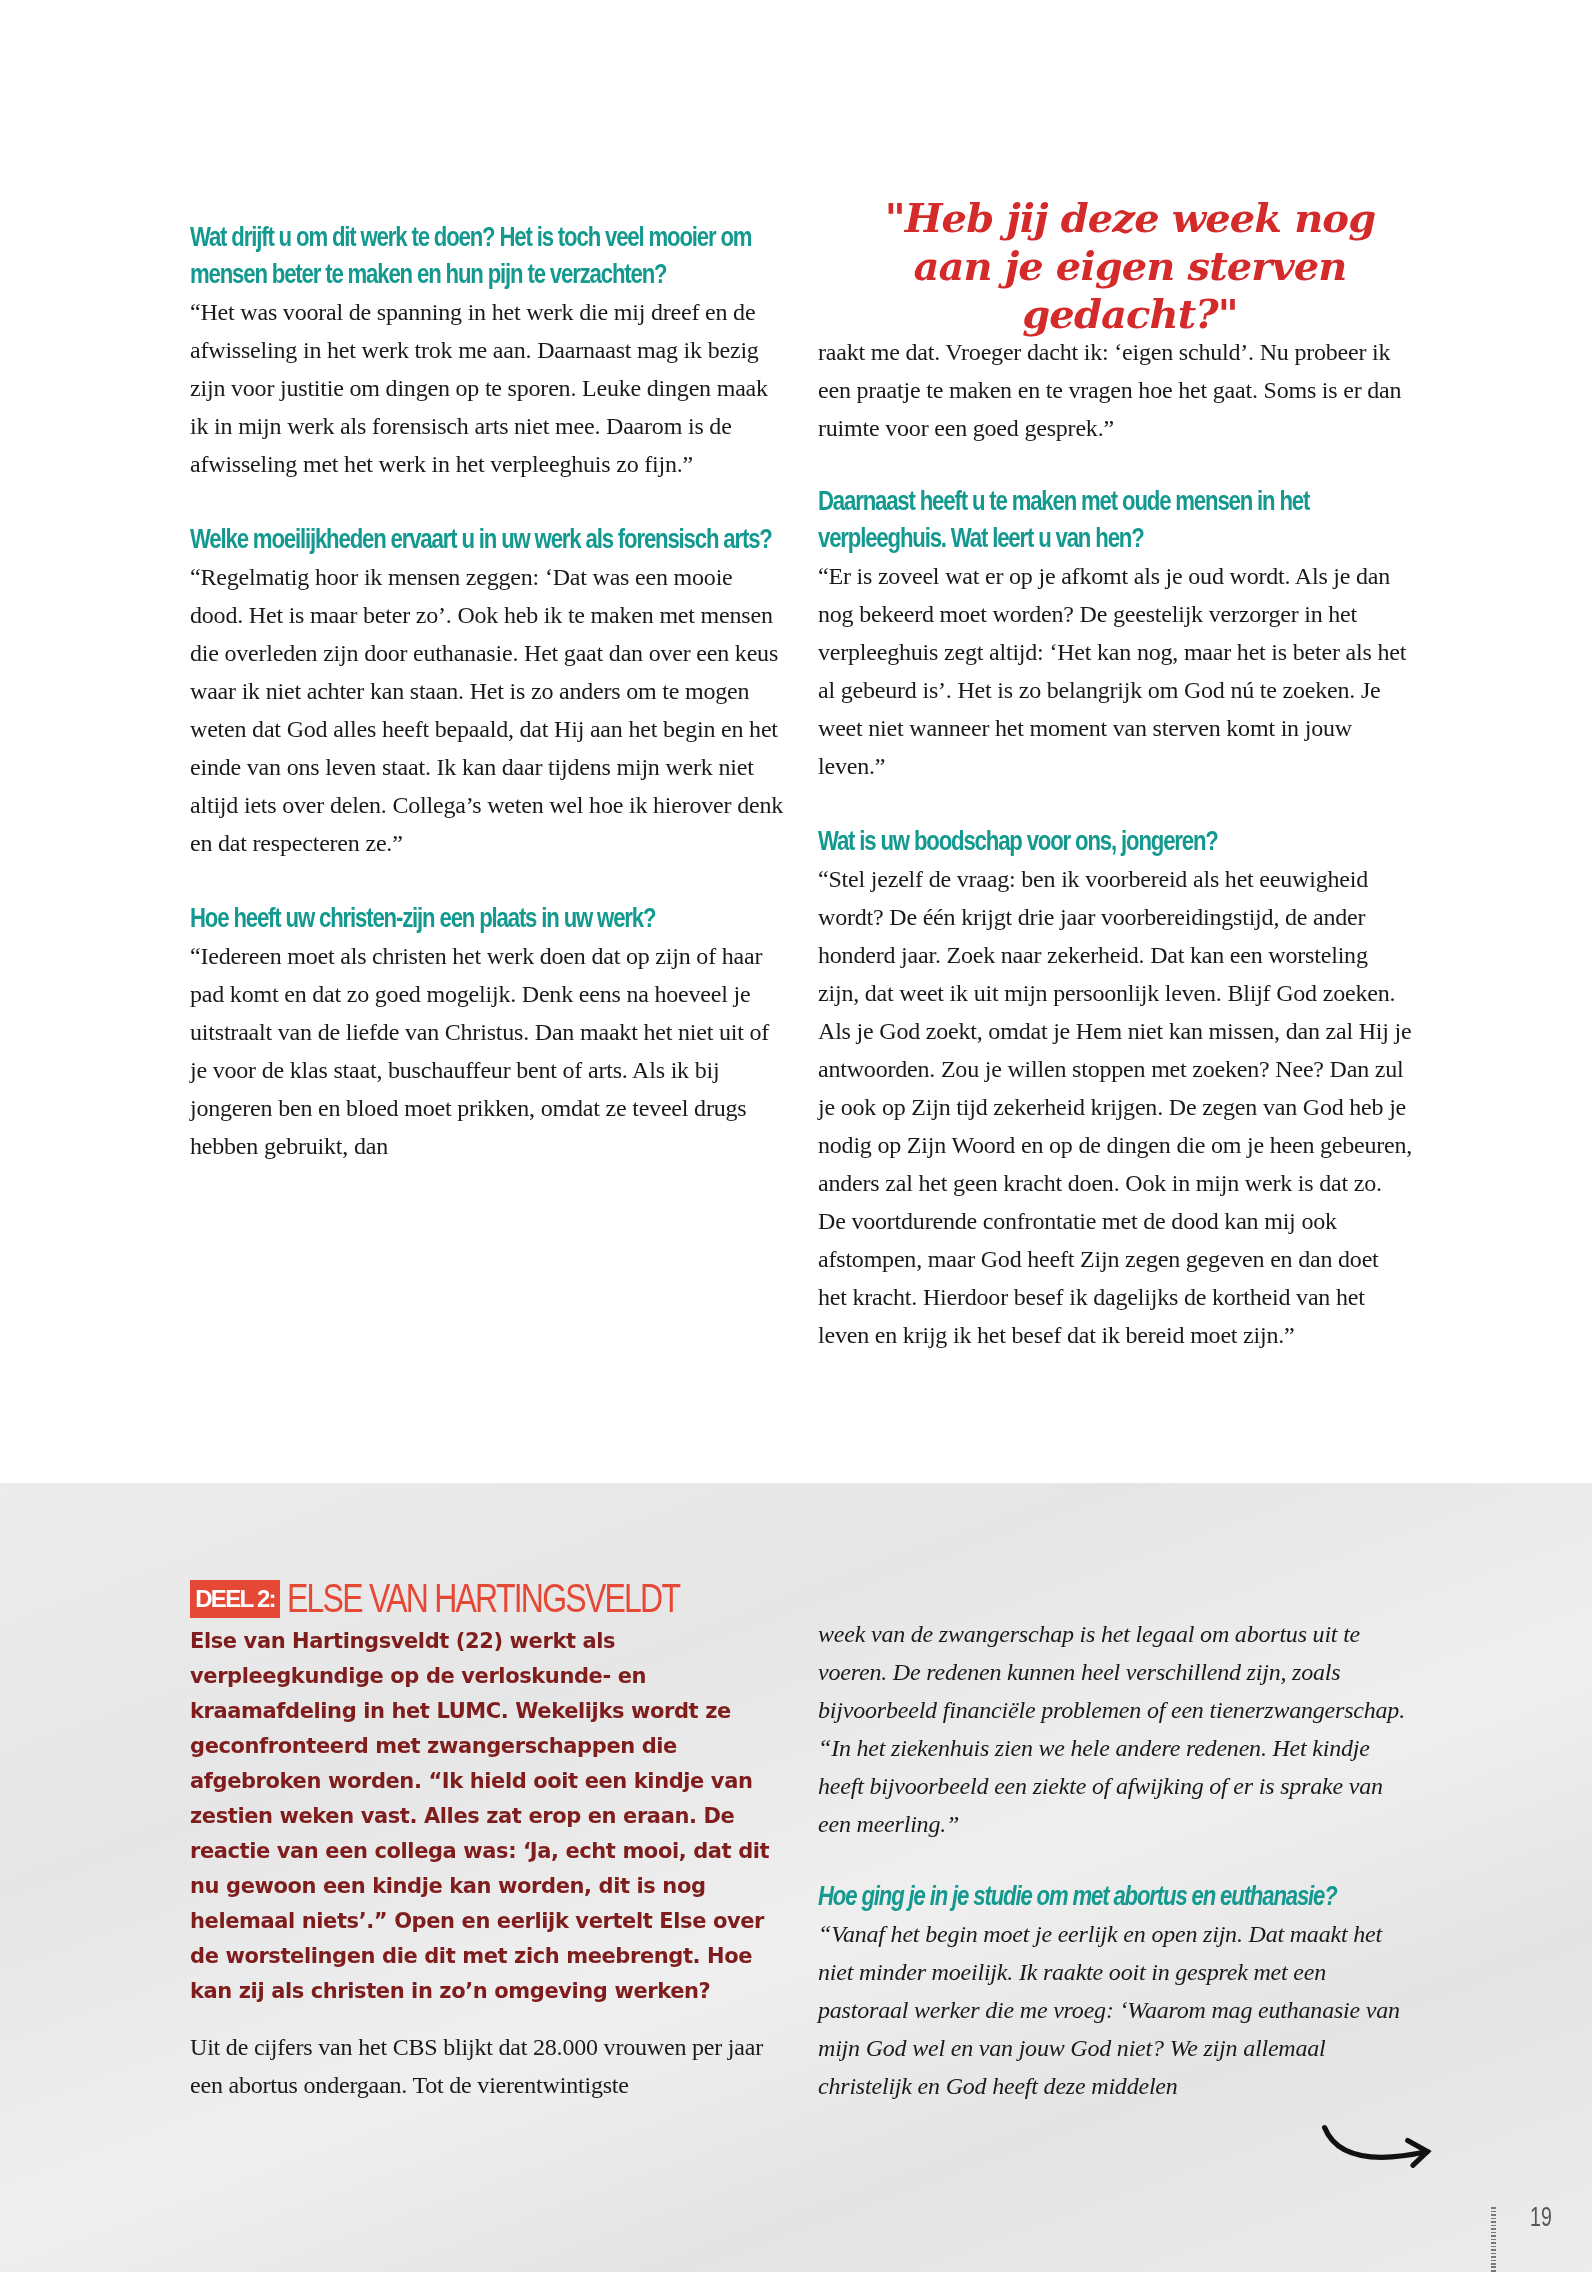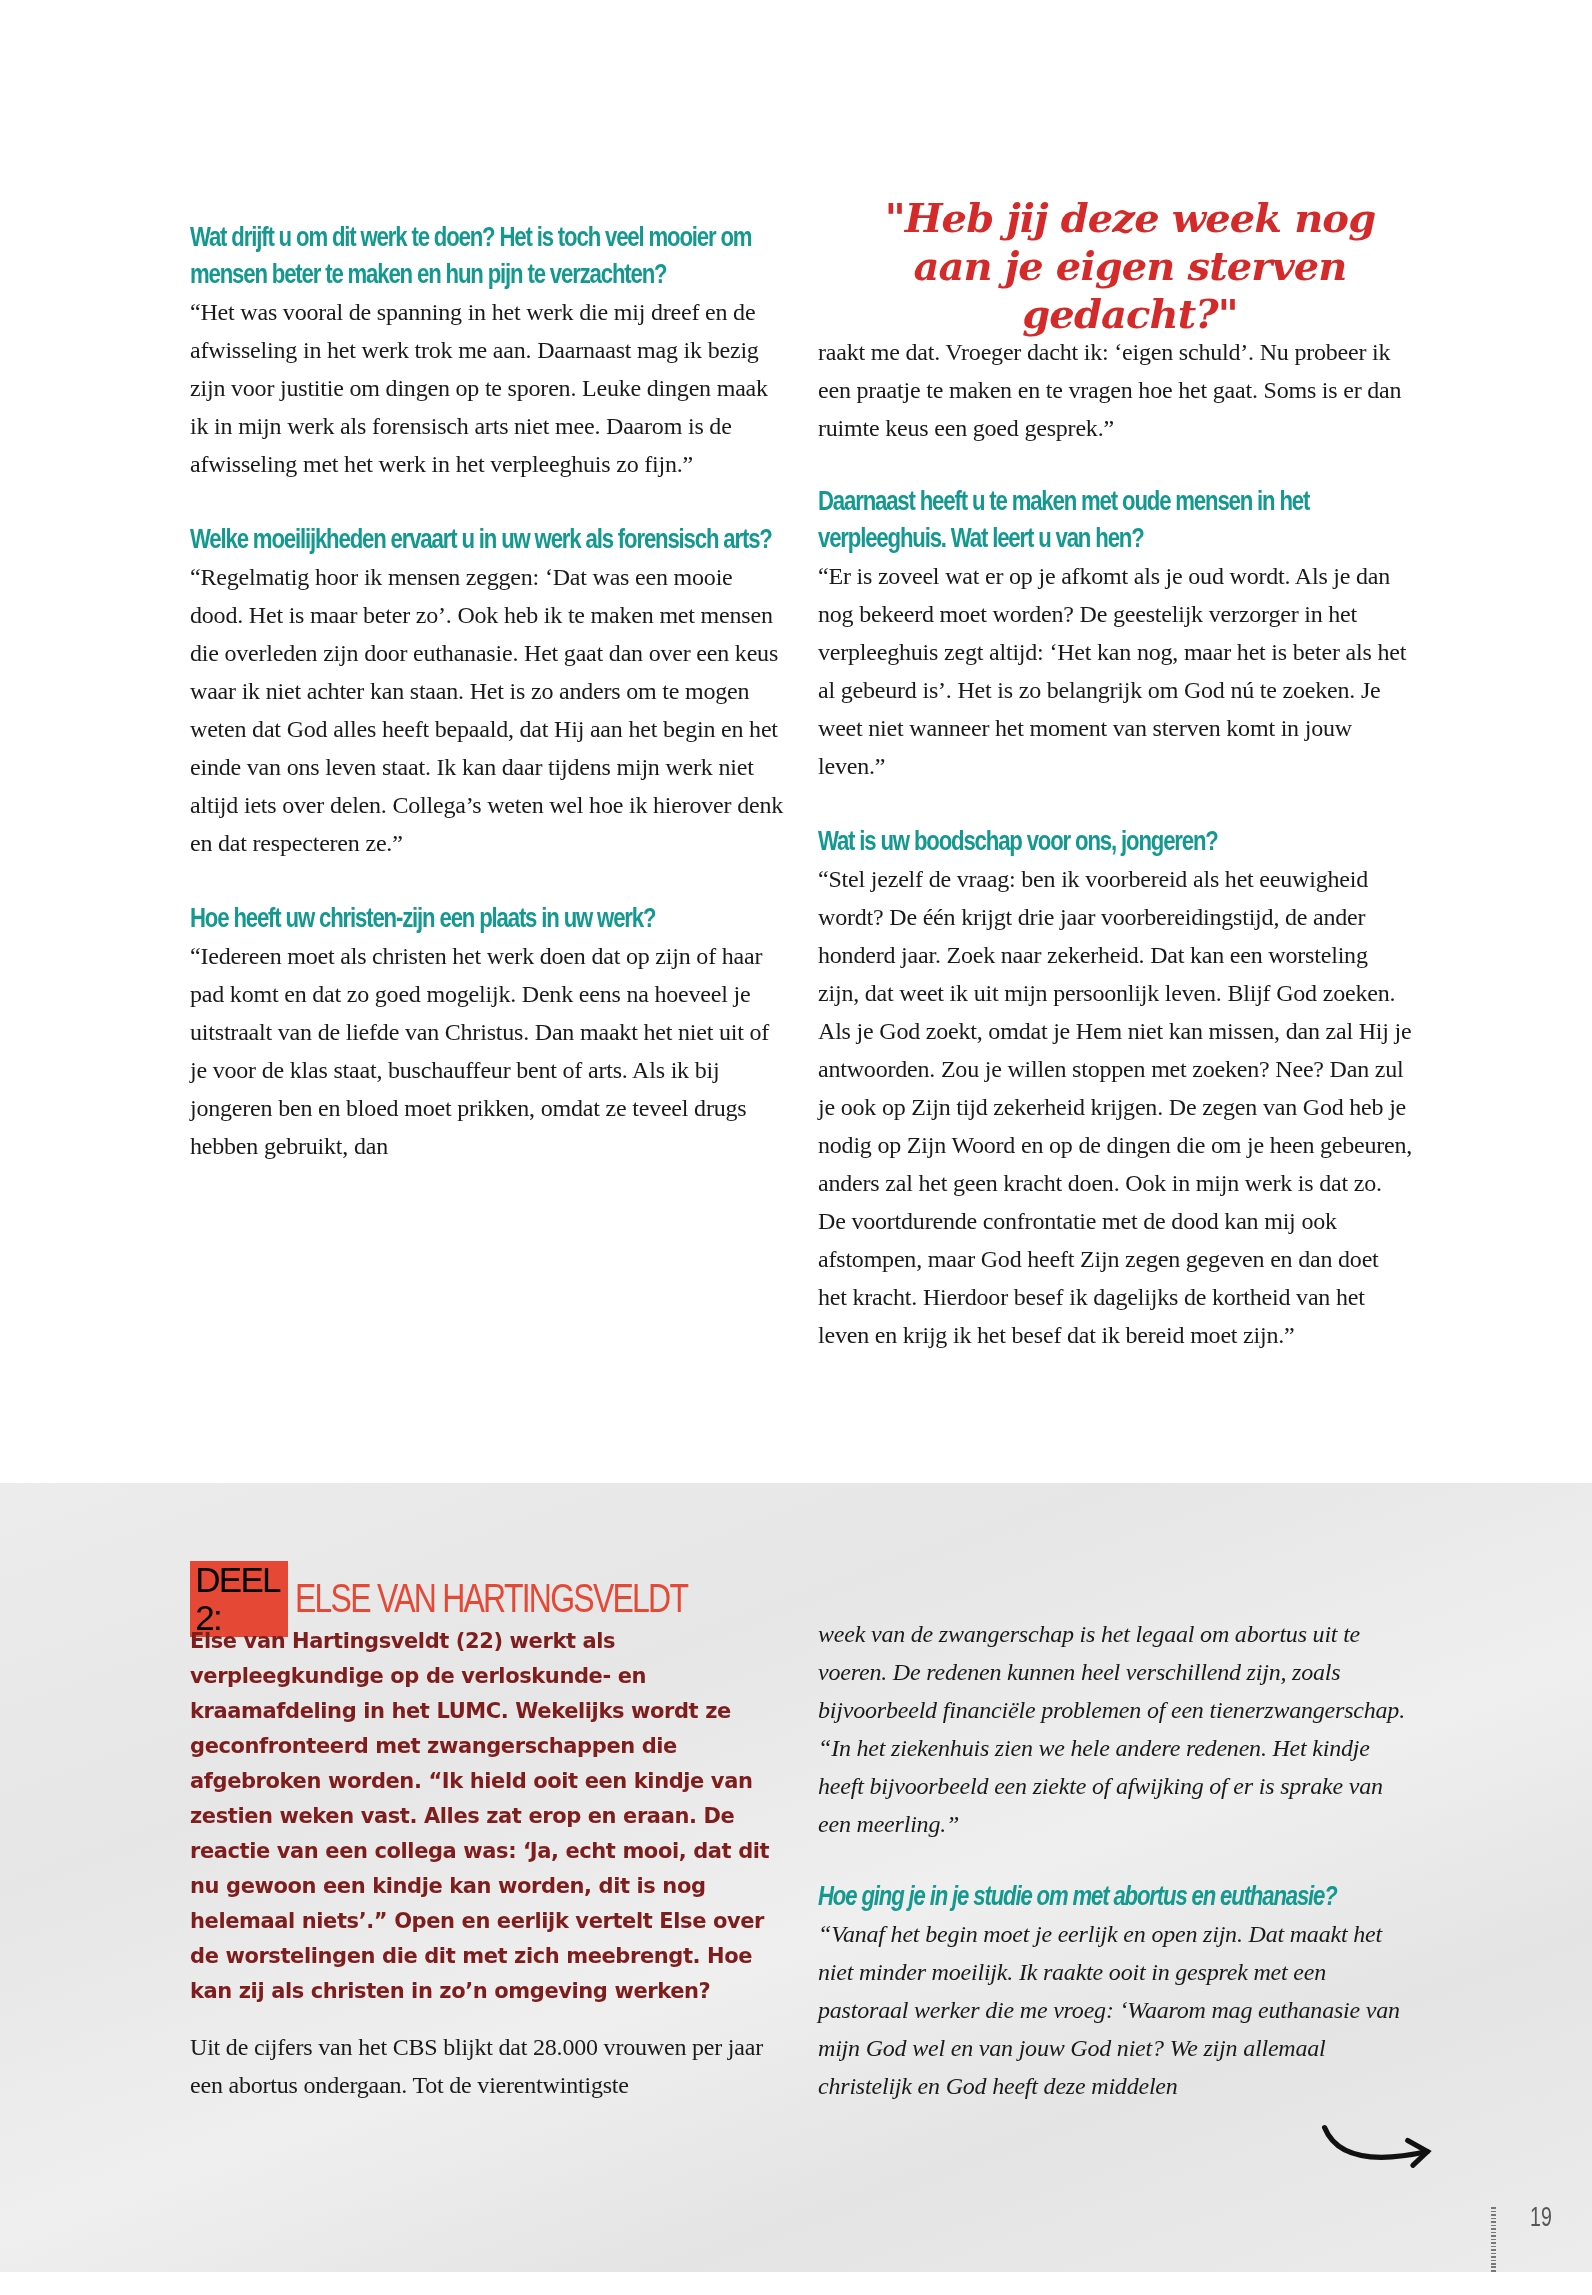--- a/index.html
+++ b/index.html
@@ -23,23 +23,23 @@
     position: absolute; left: 854px; top: 194px; width: 552px; text-align: center;
     font-family: "DejaVu Serif", serif; font-style: italic; font-weight: bold;
     color: #d42a2a; font-size: 40px; line-height: 48px; letter-spacing: -0.9px;
   }
   .gray {
     position: absolute; left: 0; top: 1483px; width: 1592px; height: 789px;
     background: linear-gradient(160deg, #ececec 0%, #e6e6e6 30%, #efefef 55%, #e4e4e4 75%, #ececec 100%);
   }
   .deel-row { display: flex; align-items: center; height: 41px; margin-bottom: 5.2px; }
   .deel-box {
-    background: #e64836; color: #000000;
-    font-family: "Liberation Sans", "DejaVu Sans", sans-serif; font-weight: normal;
-    font-size: 35px; line-height: 38px; padding: 0 5.2px; letter-spacing: -1.7px;
+    background: #e64836; color: #ffffff;
+    font-family: "Liberation Sans", "DejaVu Sans", sans-serif; font-weight: bold;
+    font-size: 24px; line-height: 38px; padding: 0 5.2px; letter-spacing: -1.7px;
   }
   .deel-name {
     color: #e64836; font-family: "Liberation Sans", "DejaVu Sans", sans-serif;
     font-size: 40px; line-height: 41px; margin-left: 7px; letter-spacing: -2.2px;
     transform: scaleX(0.8); transform-origin: left; white-space: nowrap;
   }
   .intro {
     font-family: "DejaVu Sans", sans-serif; font-weight: bold; font-size: 21px;
     line-height: 35px; margin: 0; letter-spacing: -0.4px; color: #7f1d1d;
   }
@@ -67,21 +67,21 @@
   </div>
   <div class="block">
     <p class="q">Hoe heeft uw christen-zijn een plaats in uw werk?</p>
     <p class="body-text">“Iedereen moet als christen het werk doen dat op zijn of haar pad komt en dat zo goed mogelijk. Denk eens na hoeveel je uitstraalt van de liefde van Christus. Dan maakt het niet uit of je voor de klas staat, buschauffeur bent of arts. Als ik bij jongeren ben en bloed moet prikken, omdat ze teveel drugs hebben gebruikt, dan</p>
   </div>
 </div>
 
 <div class="pull">"Heb jij deze week nog aan je eigen sterven gedacht?"</div>
 
 <div class="col" style="left:818px; top:333px;">
-  <p class="body-text block">raakt me dat. Vroeger dacht ik: ‘eigen schuld’. Nu probeer ik een praatje te maken en te vragen hoe het gaat. Soms is er dan ruimte keus een goed gesprek.”</p>
+  <p class="body-text block">raakt me dat. Vroeger dacht ik: ‘eigen schuld’. Nu probeer ik een praatje te maken en te vragen hoe het gaat. Soms is er dan ruimte voor een goed gesprek.”</p>
   <div class="block" style="margin-top:-1.7px;">
     <p class="q">Daarnaast heeft u te maken met oude mensen in het verpleeghuis. Wat leert u van hen?</p>
     <p class="body-text">“Er is zoveel wat er op je afkomt als je oud wordt. Als je dan nog bekeerd moet worden? De geestelijk verzorger in het verpleeghuis zegt altijd: ‘Het kan nog, maar het is beter als het al gebeurd is’. Het is zo belangrijk om God nú te zoeken. Je weet niet wanneer het moment van sterven komt in jouw leven.”</p>
   </div>
   <div class="block">
     <p class="q">Wat is uw boodschap voor ons, jongeren?</p>
     <p class="body-text">“Stel jezelf de vraag: ben ik voorbereid als het eeuwigheid wordt? De één krijgt drie jaar voorbereidingstijd, de ander honderd jaar. Zoek naar zekerheid. Dat kan een worsteling zijn, dat weet ik uit mijn persoonlijk leven. Blijf God zoeken. Als je God zoekt, omdat je Hem niet kan missen, dan zal Hij je antwoorden. Zou je willen stoppen met zoeken? Nee? Dan zul je ook op Zijn tijd zekerheid krijgen. De zegen van God heb je nodig op Zijn Woord en op de dingen die om je heen gebeuren, anders zal het geen kracht doen. Ook in mijn werk is dat zo. De voortdurende confrontatie met de dood kan mij ook afstompen, maar God heeft Zijn zegen gegeven en dan doet het kracht. Hierdoor besef ik dagelijks de kortheid van het leven en krijg ik het besef dat ik bereid moet zijn.”</p>
   </div>
 </div>
 

